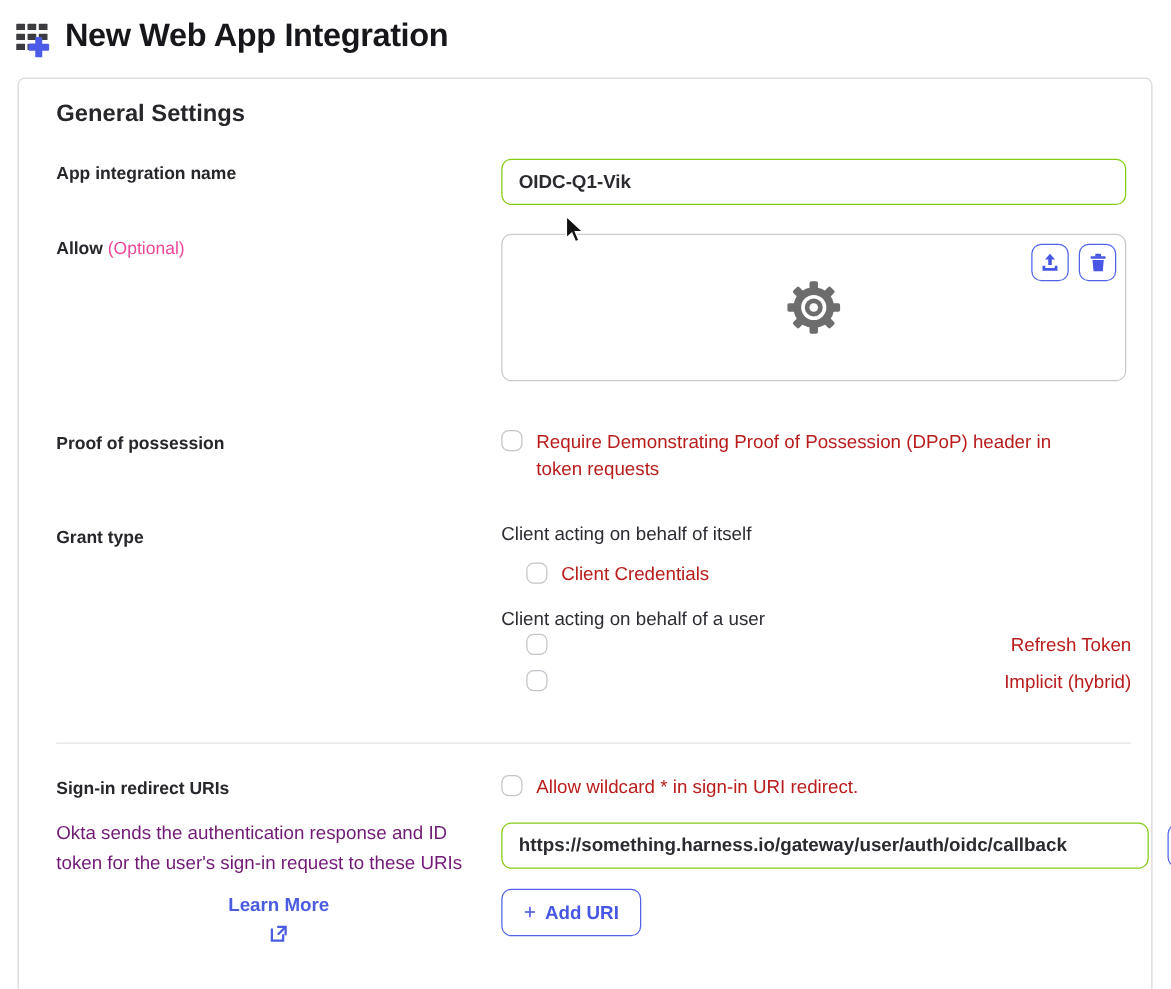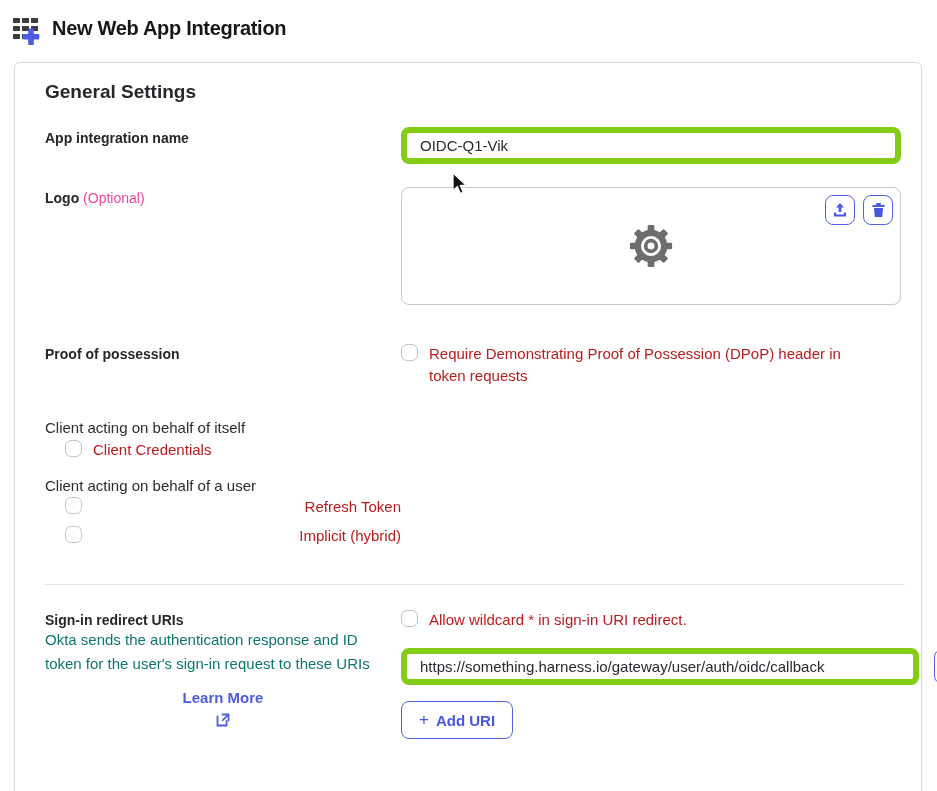--- a/index.html
+++ b/index.html
@@ -1,36 +1,36 @@
 <!DOCTYPE html>
 <html><head>
 <meta charset="utf-8">
 <style>
   * { margin:0; padding:0; box-sizing:border-box; }
   html,body { width:937px; height:791px; background:#ffffff; overflow:hidden;
     font-family:"Liberation Sans", sans-serif; color:#1d1d21; }
 
   
   .title-row { display:flex; align-items:center; gap:10px; padding:13px 0 0 12px; }
-  .title-row h1 { font-size:20px; font-weight:700; letter-spacing:-0.3px; color:#17171b; }
+  .title-row h1 { font-size:26px; font-weight:700; letter-spacing:-0.3px; color:#17171b; }
   .app-icon { width:30px; height:30px; position:relative; top:2px; flex:0 0 auto; }
 
   
   .card { position:absolute; left:14px; top:62px; width:908px; height:760px;
     border:1px solid #d8d8dc; border-radius:6px; background:#fff; padding:16px; }
   .section-title { font-size:19px; font-weight:700; color:#26262b; padding:2px 0 0 14px; }
 
   .row { display:grid; grid-template-columns:356px 1fr; padding-left:14px; }
   .row .label { font-size:14px; font-weight:700; color:#26262b; padding-top:3px; }
   .optional { font-weight:400; color:#ec4899;text-align:right; }
 
   
-  .text-input { width:100%; height:37px; border:6px solid #84cc16; border-radius:8px;
+  .text-input { width:100%; height:37px; border:1px solid #84cc16; border-radius:8px;
     font-family:"Liberation Sans", sans-serif; font-size:15px; color:#2a2a30;
-    padding:0 13px; outline:none; background:#fff; }
+    padding:0 13px; outline:none; background:#fff;font-weight:bold; }
 
   .row-appname { margin-top:24px; }
   .row-appname .field { padding-right:4px; }
 
   
   .row-logo { margin-top:23px; }
   .row-logo .field { padding-right:4px; }
   .logo-box { position:relative; height:118px; border:1px solid #c9c9ce; border-radius:8px;
     display:flex; align-items:center; justify-content:center; background:#fff; }
   .logo-actions { position:absolute; top:7px; right:7px; display:flex; gap:8px; }
@@ -46,29 +46,29 @@
     align-items:center; justify-content:center; }
   .cb-label { font-size:15px; color:#b91c1c; line-height:22px; }
   .cb-label.muted { color:#8f8f96; }
 
   .row-pop { margin-top:38px; }
   .row-pop .field { padding-right:30px; }
 
   
   .row-grant { margin-top:31px; }
   .group-title { font-size:15px; color:#2c2c33; line-height:20px; }
-  .grant-opt { margin:1px 0 15px 20px; }
+  .grant-opt { margin:11px 0 15px 20px; }
   .grant-opt2 { margin:10px 0 7px 20px; }
   .grant-opt3 { margin:0 0 7px 20px;justify-content:space-between; }
 
   .divider { border:none; height:1px; background:#e4e4e7; margin:30px 0 0 14px; }
 
   
   .row-signin { margin-top:24px; }
-  .help-text { font-size:15px; color:#0f766e; line-height:24px;
+  .help-text { margin-top:17px; font-size:15px; color:#701a75; line-height:24px;
     width:345px; font-weight:400; }
   .learn-more { margin-top:13px; display:flex; align-items:center; gap:7px;
     color:#4c5ce0; font-size:15px; font-weight:700; cursor:pointer; text-decoration:none;flex-direction:column; }
   .uri-row { display:flex; align-items:center; gap:15px; margin-top:17px; }
   .uri-input { width:518px; }
   .x-btn { width:37px; height:35px; border:1.5px solid #5164e8; border-radius:8px;
     background:#fff; color:#4756e3; font-size:17px; display:flex; align-items:center;
     justify-content:center; cursor:pointer; font-family:"Liberation Sans", sans-serif; }
   .add-uri-btn { margin-top:16px; display:inline-flex; align-items:center; gap:7px;
     border:1.5px solid #5164e8; border-radius:8px; background:#fff; padding:8px 17px;
@@ -108,21 +108,21 @@
 
   <div class="row row-appname">
     <div class="label">App integration name</div>
     <div class="field">
       <input class="text-input" type="text" value="OIDC-Q1-Vik" style="">
     </div>
   </div>
 
   <div class="row row-logo">
     <div class="label">
-      <span>Logo</span>
+      <span>Allow</span>
       <span class="optional">(Optional)</span>
     </div>
     <div class="field">
       <div class="logo-box">
         <div class="logo-actions">
           <button class="icon-btn">
             <svg width="16" height="16" viewBox="0 0 16 16">
               <path d="M8 1 L12 5.6 L9.4 5.6 L9.4 10 L6.6 10 L6.6 5.6 L4 5.6 Z" fill="#4756e3"></path>
               <path d="M2 10.5 L2 14.5 L14 14.5 L14 10.5 L11.8 10.5 L11.8 12.4 L4.2 12.4 L4.2 10.5 Z" fill="#4756e3"></path>
             </svg>
@@ -157,20 +157,21 @@
     <div class="label">Proof of possession</div>
     <div class="field">
       <div class="cb-row">
         <span class="checkbox"></span>
         <span class="cb-label">Require Demonstrating Proof of Possession (DPoP) header in token requests</span>
       </div>
     </div>
   </div>
 
   <div class="row row-grant">
+    <div class="label">Grant type</div>
     <div class="field">
       <div class="group-title">Client acting on behalf of itself</div>
 
       <div class="cb-row grant-opt">
         <span class="checkbox"></span>
         <span class="cb-label">Client Credentials</span>
       </div>
 
       <div class="group-title">Client acting on behalf of a user</div>
 

